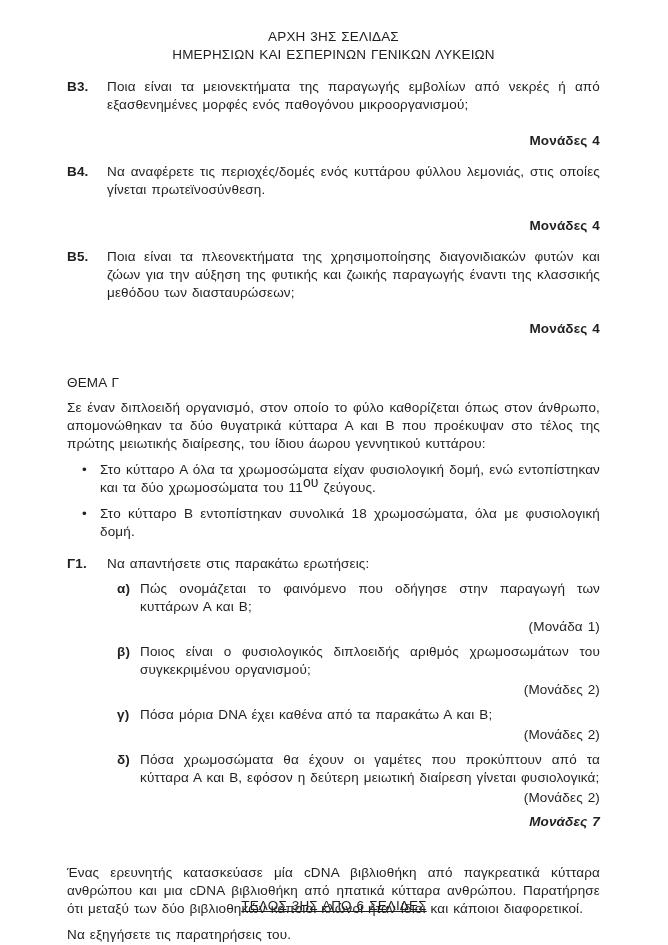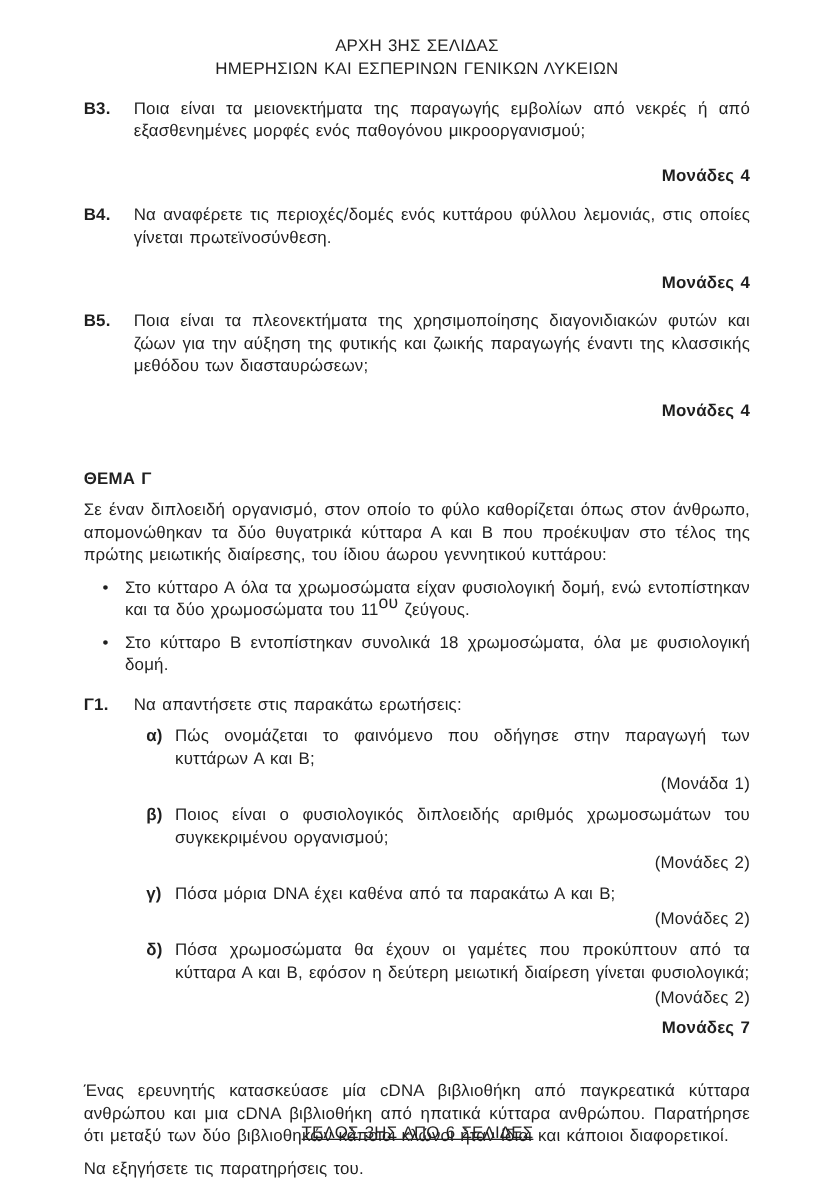--- a/index.html
+++ b/index.html
@@ -42,21 +42,21 @@
   .qtext {
     margin: 0;
     text-align: justify;
   }
   .points {
     text-align: right;
     font-weight: bold;
     margin-top: 18px;
   }
   .theme-title {
-    font-weight: bold;
+    font-weight: normal;
     margin-top: 36px;
     margin-bottom: 7px;
   }
   .intro {
     margin: 0 0 8px 0;
     text-align: justify;
   }
   .bullets {
     list-style: none;
     margin: 0 0 14px 0;
@@ -93,20 +93,21 @@
     min-width: 0;
   }
   .subpoints {
     text-align: right;
     margin-top: 2px;
   }
   .g1-total {
     text-align: right;
     font-weight: bold;
     margin-top: 3px;
+    font-style: italic;
   }
   .q-g2 {
     margin-top: 33px;
   }
   .para2 {
     margin-top: 8px;
   }
   .footer {
     position: absolute;
     left: 0;

